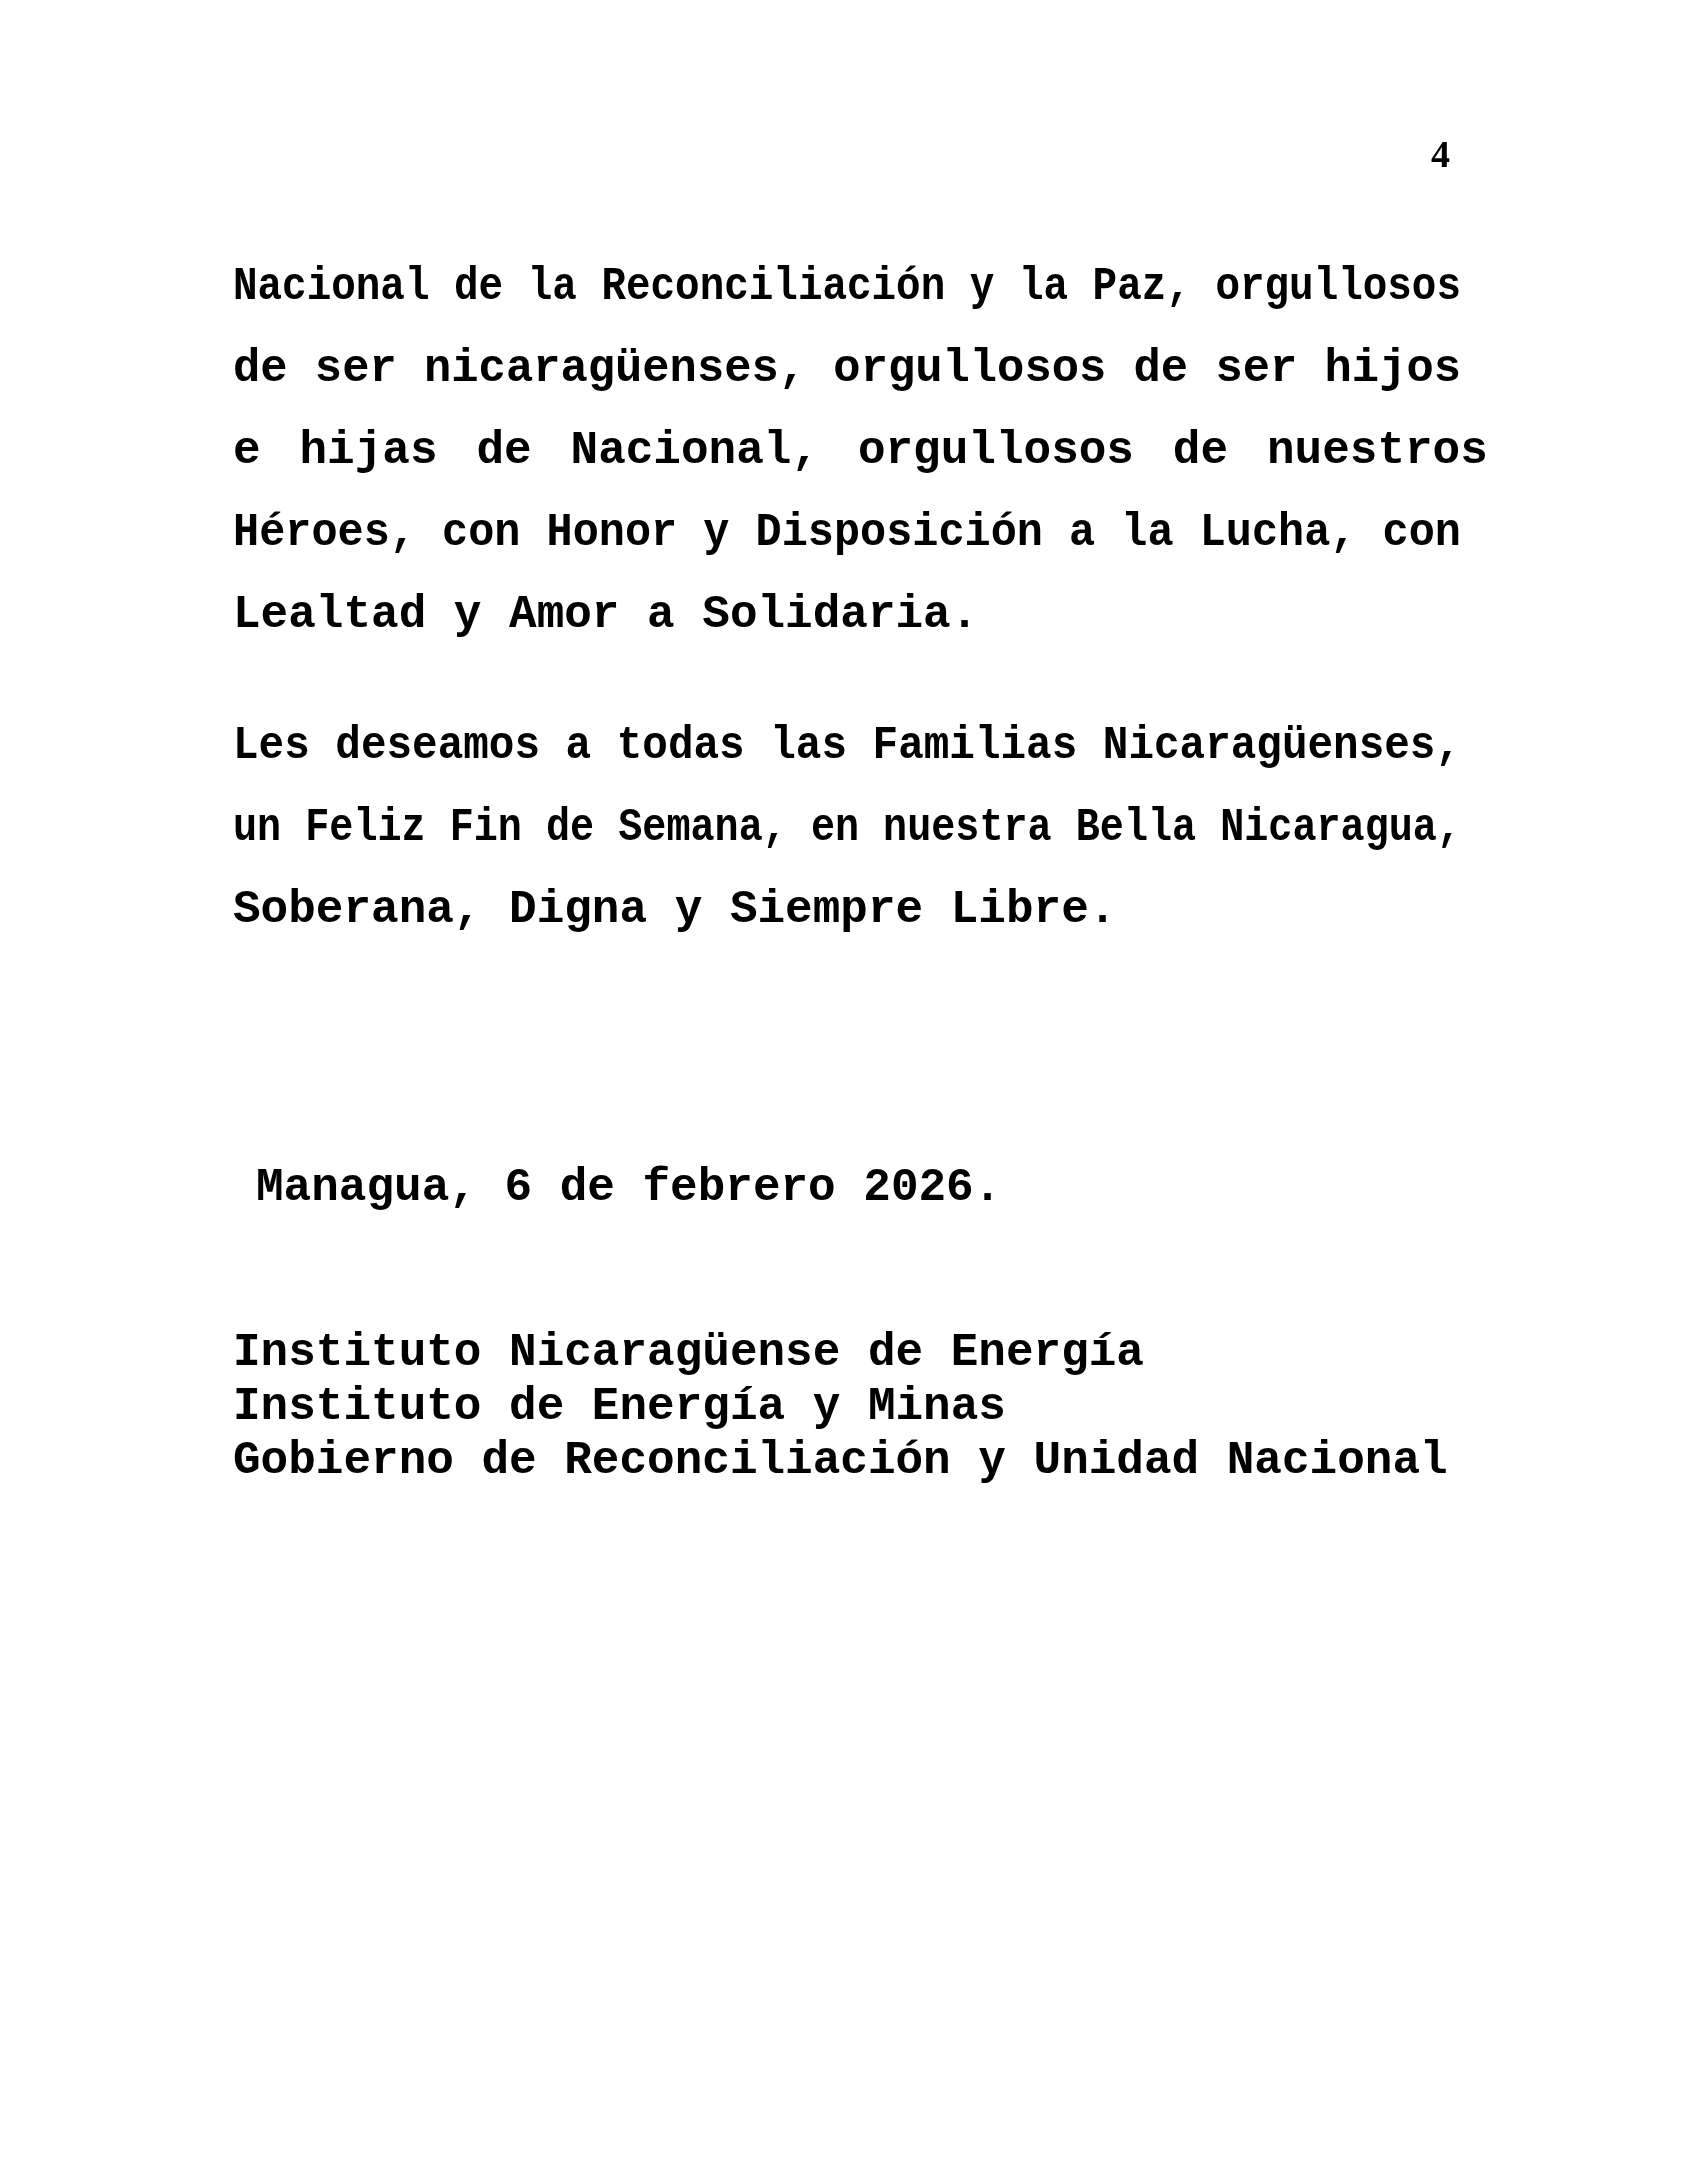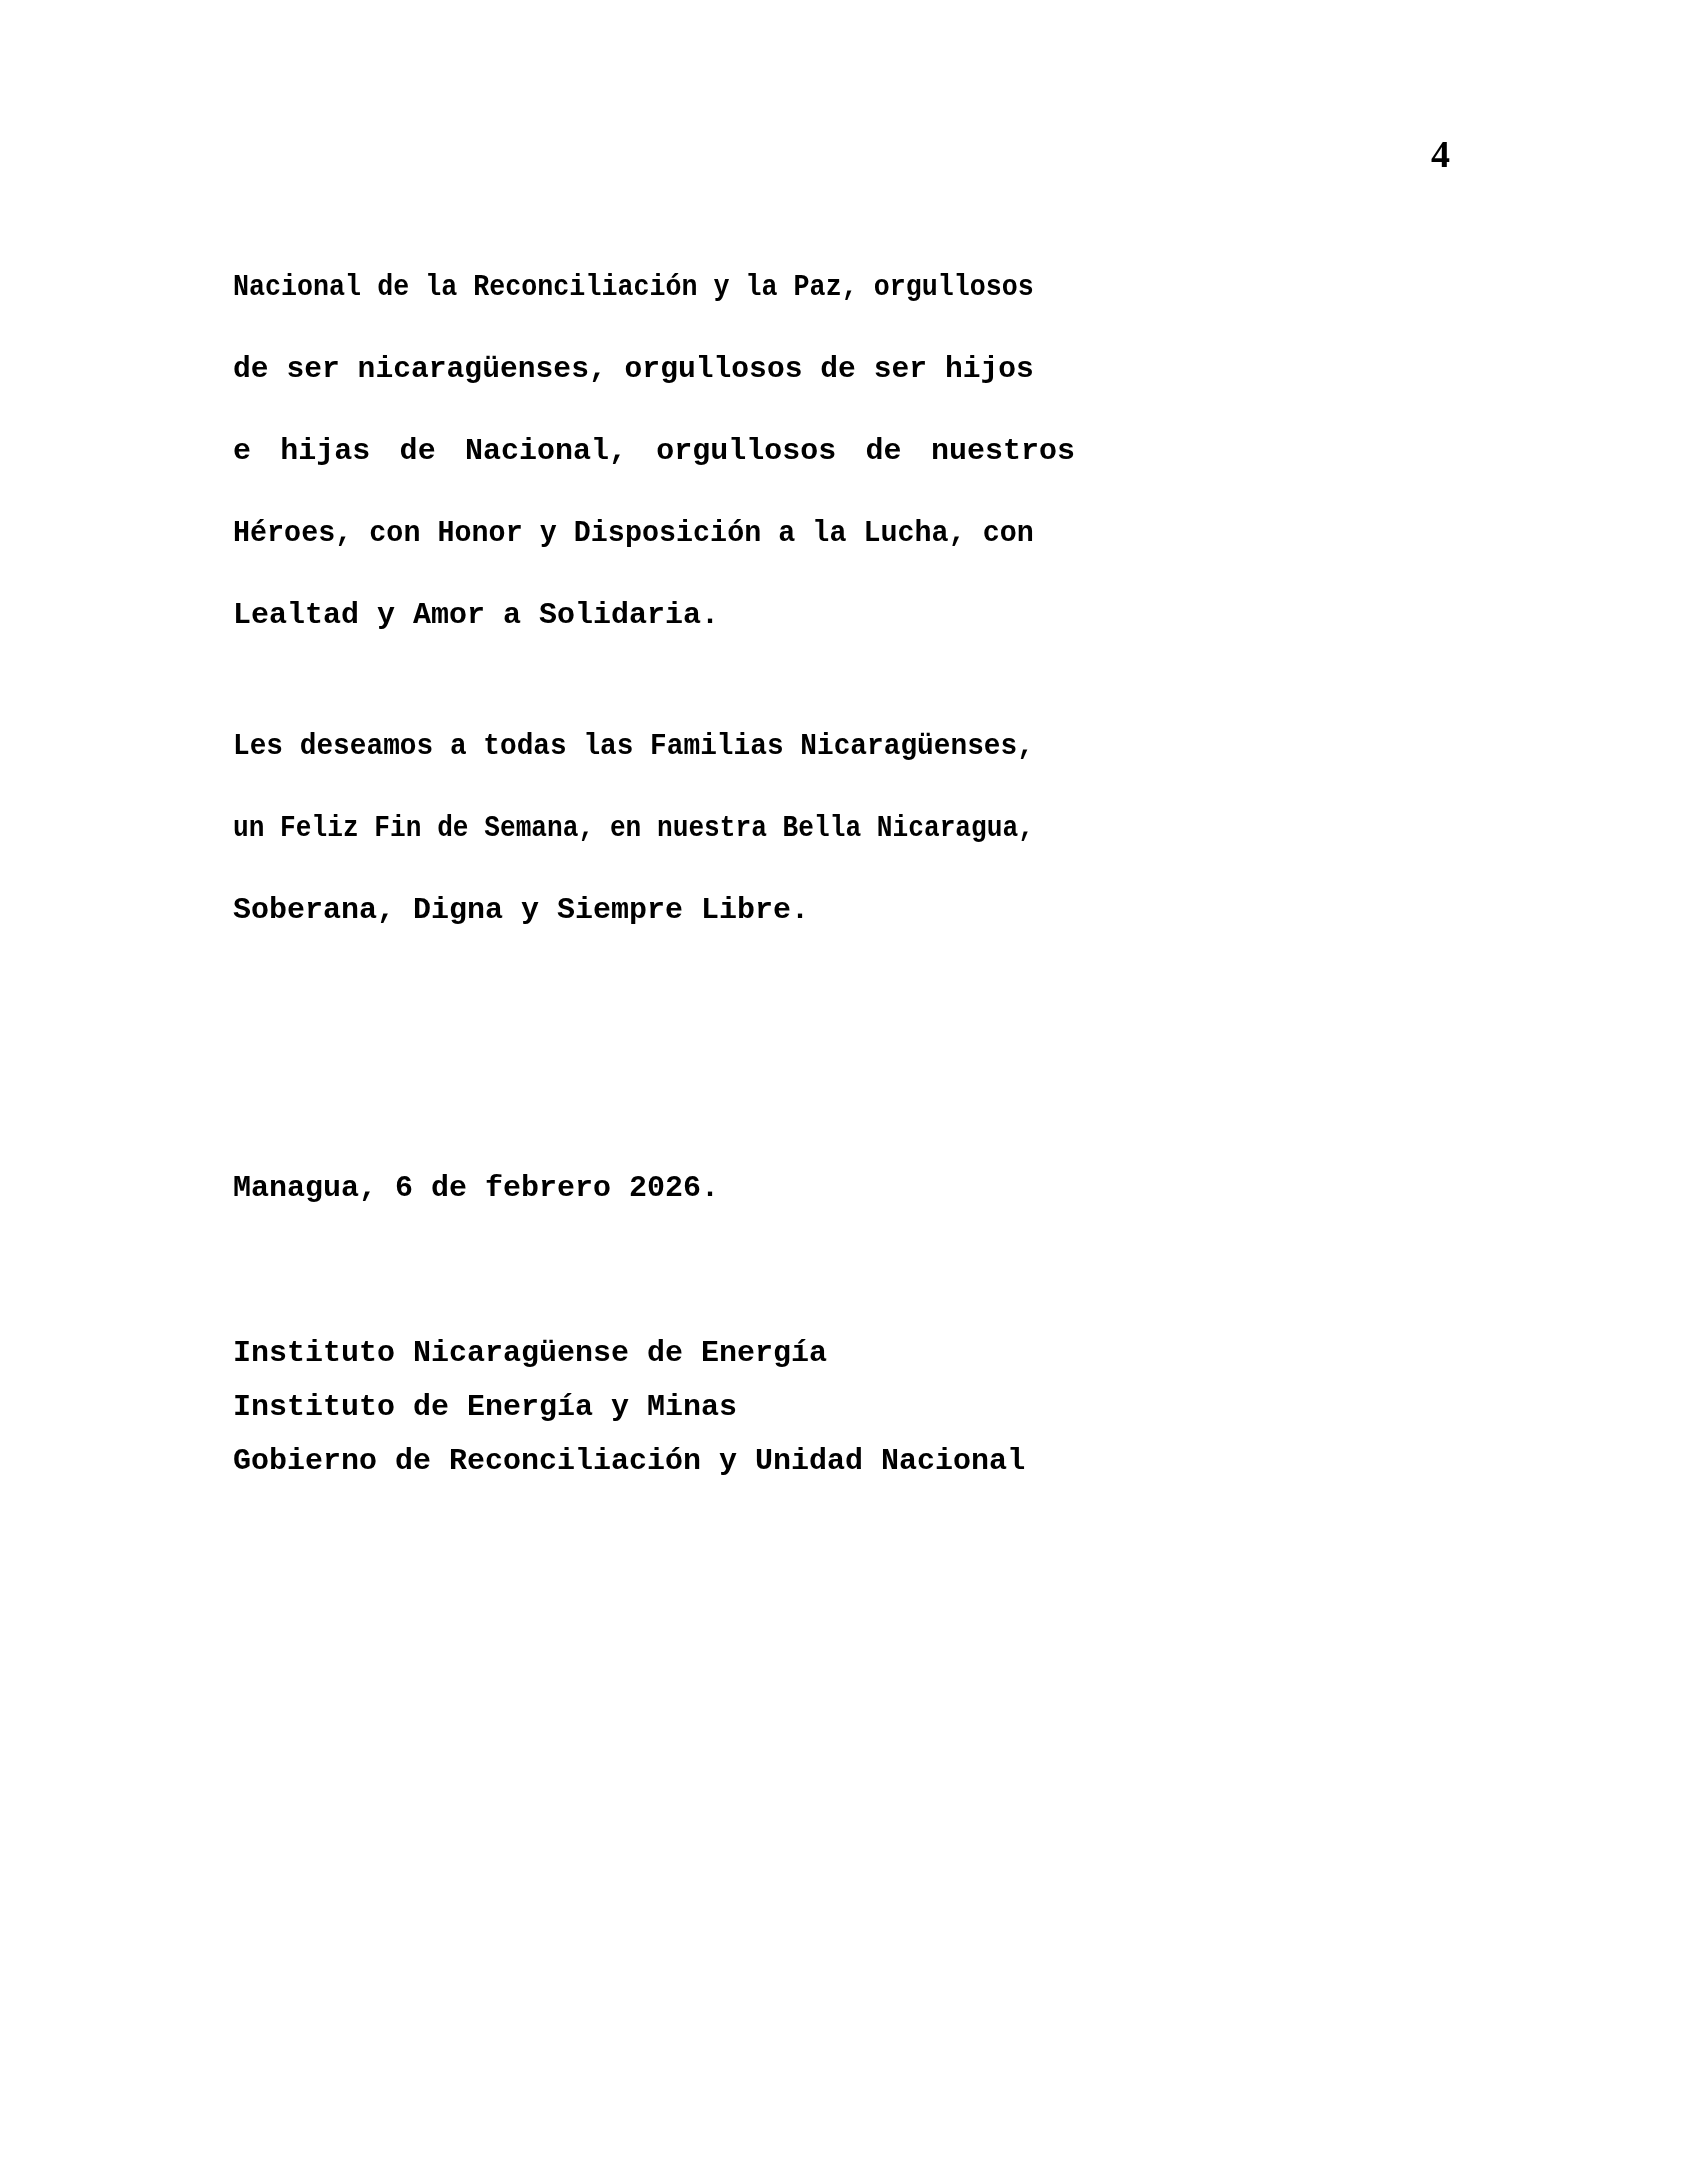--- a/index.html
+++ b/index.html
@@ -19,34 +19,34 @@
     right: 233px;
     font-family: "Liberation Serif", serif;
     font-weight: bold;
     font-size: 38px;
     line-height: 38px;
   }
   .para {
     position: absolute;
     left: 233px;
     width: 1216px;
-    font-size: 30px;
+    font-size: 46px;
   }
   .para .line {
     white-space: pre;
     line-height: 82px;
     height: 82px;
   }
   .para.signature .line {
     line-height: 54px;
     height: 54px;
   }
   .para-1 { top: 246px; }
   .para-2 { top: 705px; }
-  .dateline { top: 1147px; }
+  .dateline { top: 1147px; margin-left: 23px; }
   .signature { top: 1326px; }
   .line-inner {
     display: inline-block;
     transform-origin: 0 50%;
   }
 </style>
 </head>
 <body>
 
 <div class="page">

